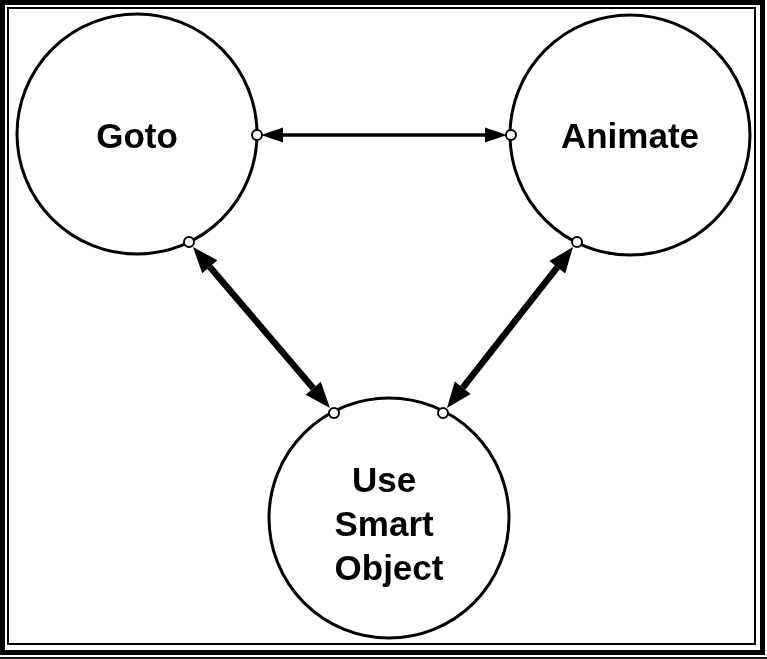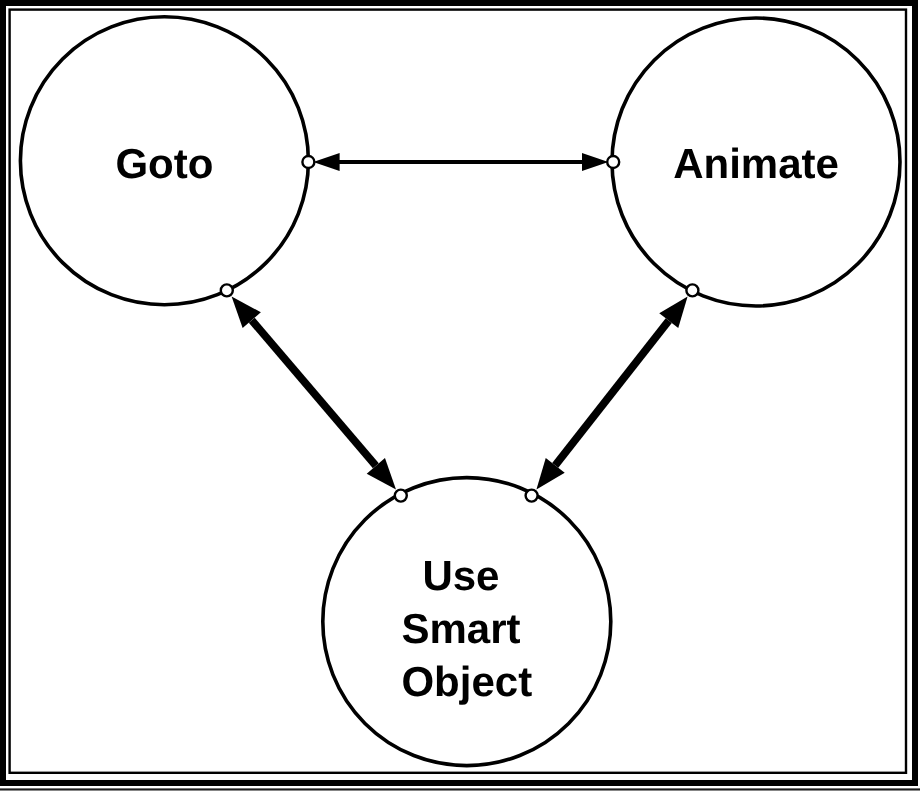--- a/index.html
+++ b/index.html
@@ -4,21 +4,21 @@
 <style>
   html, body {
     margin: 0;
     padding: 0;
     background: #ffffff;
   }
   .stage {
     position: relative;
     width: 767px;
     height: 659px;
-    background: #a3a3a3;
+    background: #3b82f6;
     overflow: hidden;
   }
   svg {
     display: block;
   }
   .frame-line {
     fill: none;
     stroke: #000000;
   }
   .node-circle {

